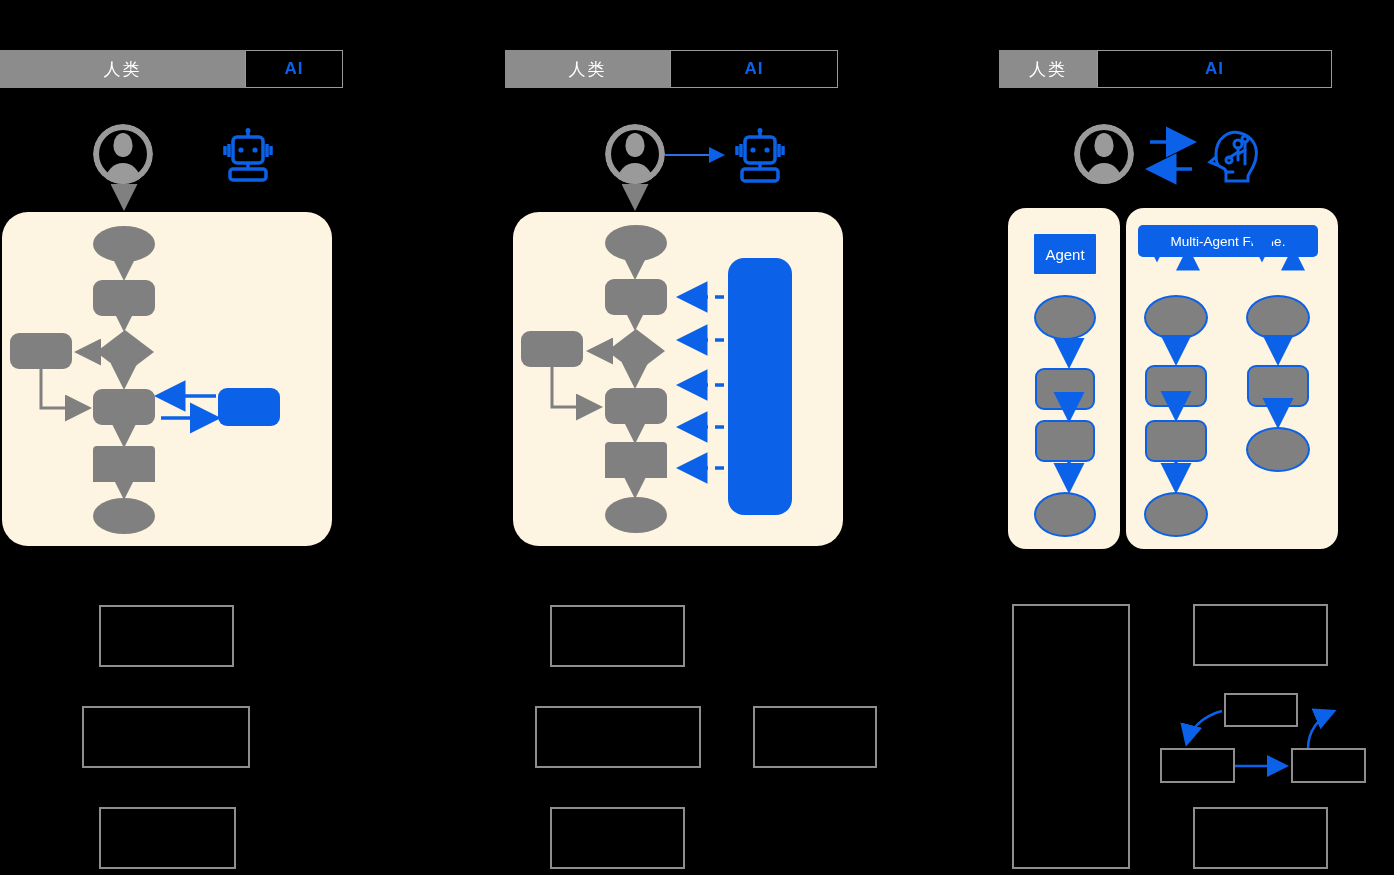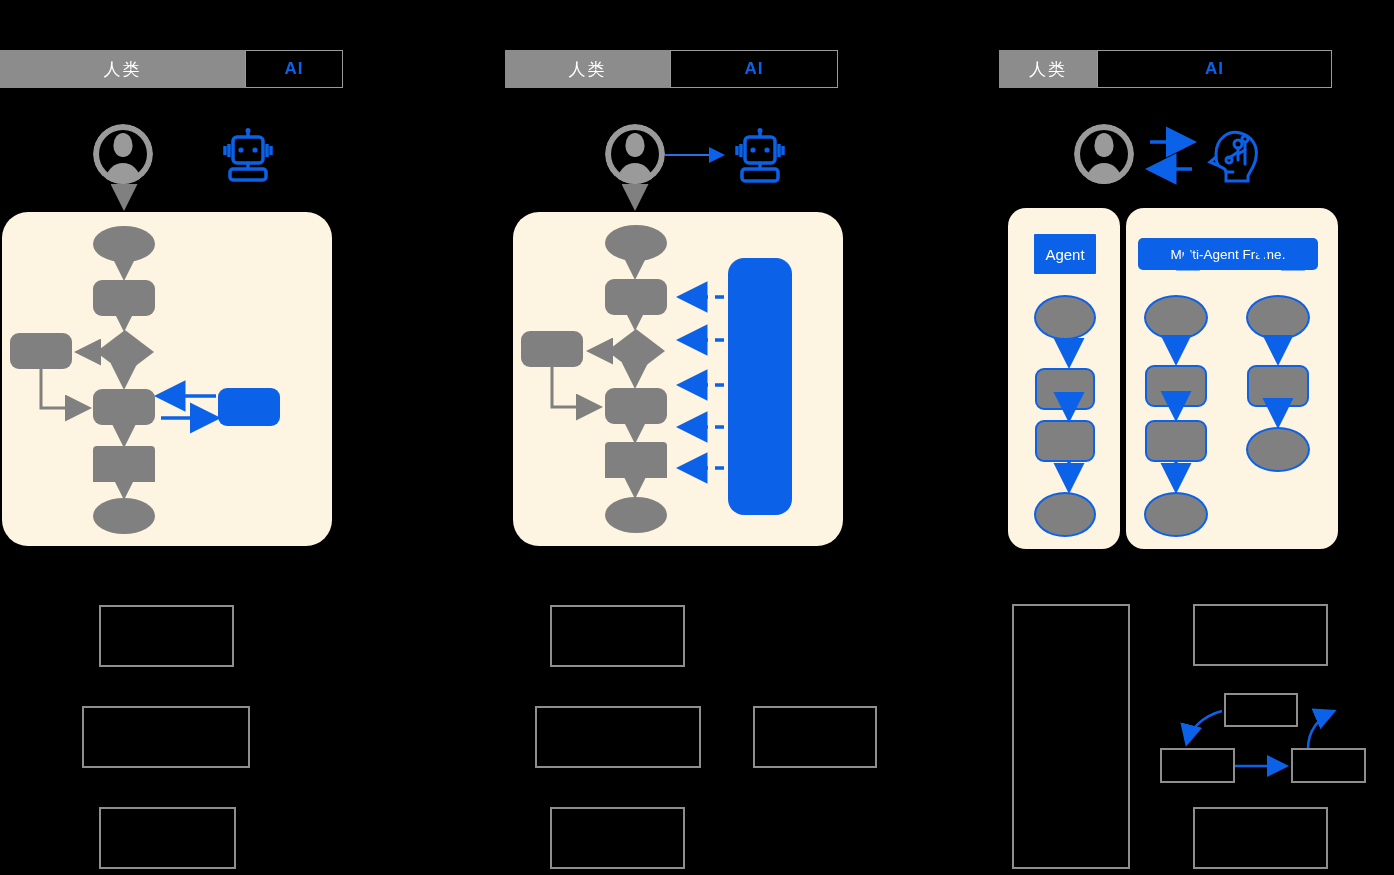--- a/index.html
+++ b/index.html
@@ -204,21 +204,21 @@
   <div class="cream" style="left:186px;top:208px;width:212px;height:341px;border-radius:18px;"></div>
 
   <div class="blue-label" style="left:94px;top:234px;width:62px;height:40px;">
     <span>Agent</span>
   </div>
   <div class="sh sh-ellipse sh-b" style="left:94px;top:295px;width:62px;height:45px;"></div>
   <div class="sh sh-rect sh-b" style="left:95px;top:368px;width:60px;height:42px;"></div>
   <div class="sh sh-rect sh-b" style="left:95px;top:420px;width:60px;height:42px;"></div>
   <div class="sh sh-ellipse sh-b" style="left:94px;top:492px;width:62px;height:45px;"></div>
 
-  <div class="blue-label frame" style="left:198px;top:225px;width:180px;height:32px;margin-top:13px;">
+  <div class="blue-label frame" style="left:198px;top:225px;width:180px;height:32px;">
     <span>Multi-Agent Frame.</span>
   </div>
 
   <div class="sh sh-ellipse sh-b" style="left:204px;top:295px;width:64px;height:45px;"></div>
   <div class="sh sh-rect sh-b" style="left:205px;top:365px;width:62px;height:42px;"></div>
   <div class="sh sh-rect sh-b" style="left:205px;top:420px;width:62px;height:42px;"></div>
   <div class="sh sh-ellipse sh-b" style="left:204px;top:492px;width:64px;height:45px;"></div>
 
   <div class="sh sh-ellipse sh-b" style="left:306px;top:295px;width:64px;height:45px;"></div>
   <div class="sh sh-rect sh-b" style="left:307px;top:365px;width:62px;height:42px;"></div>

